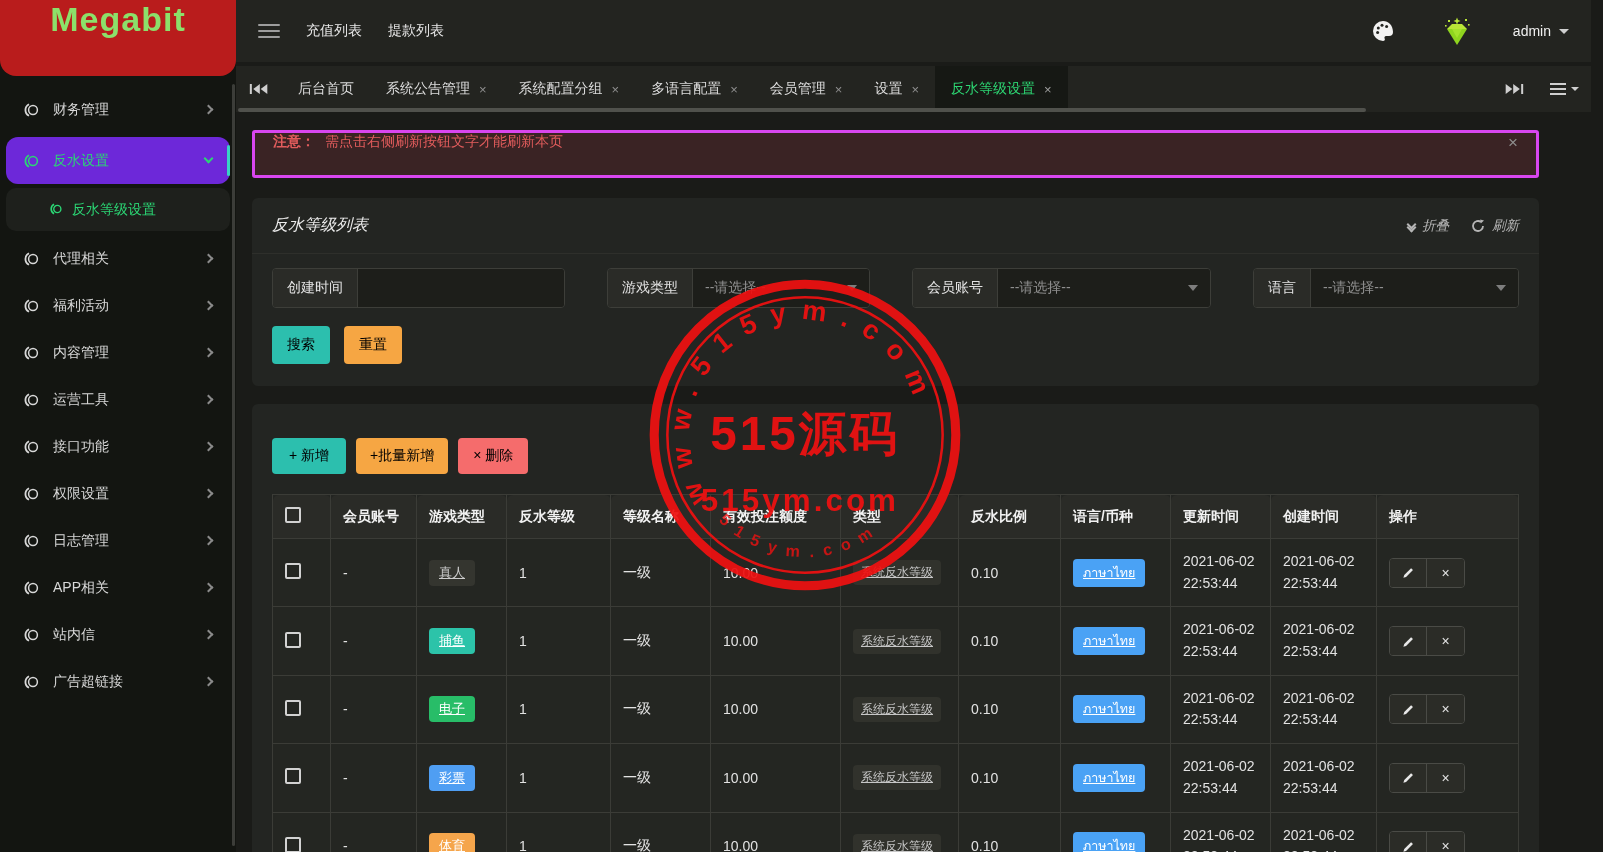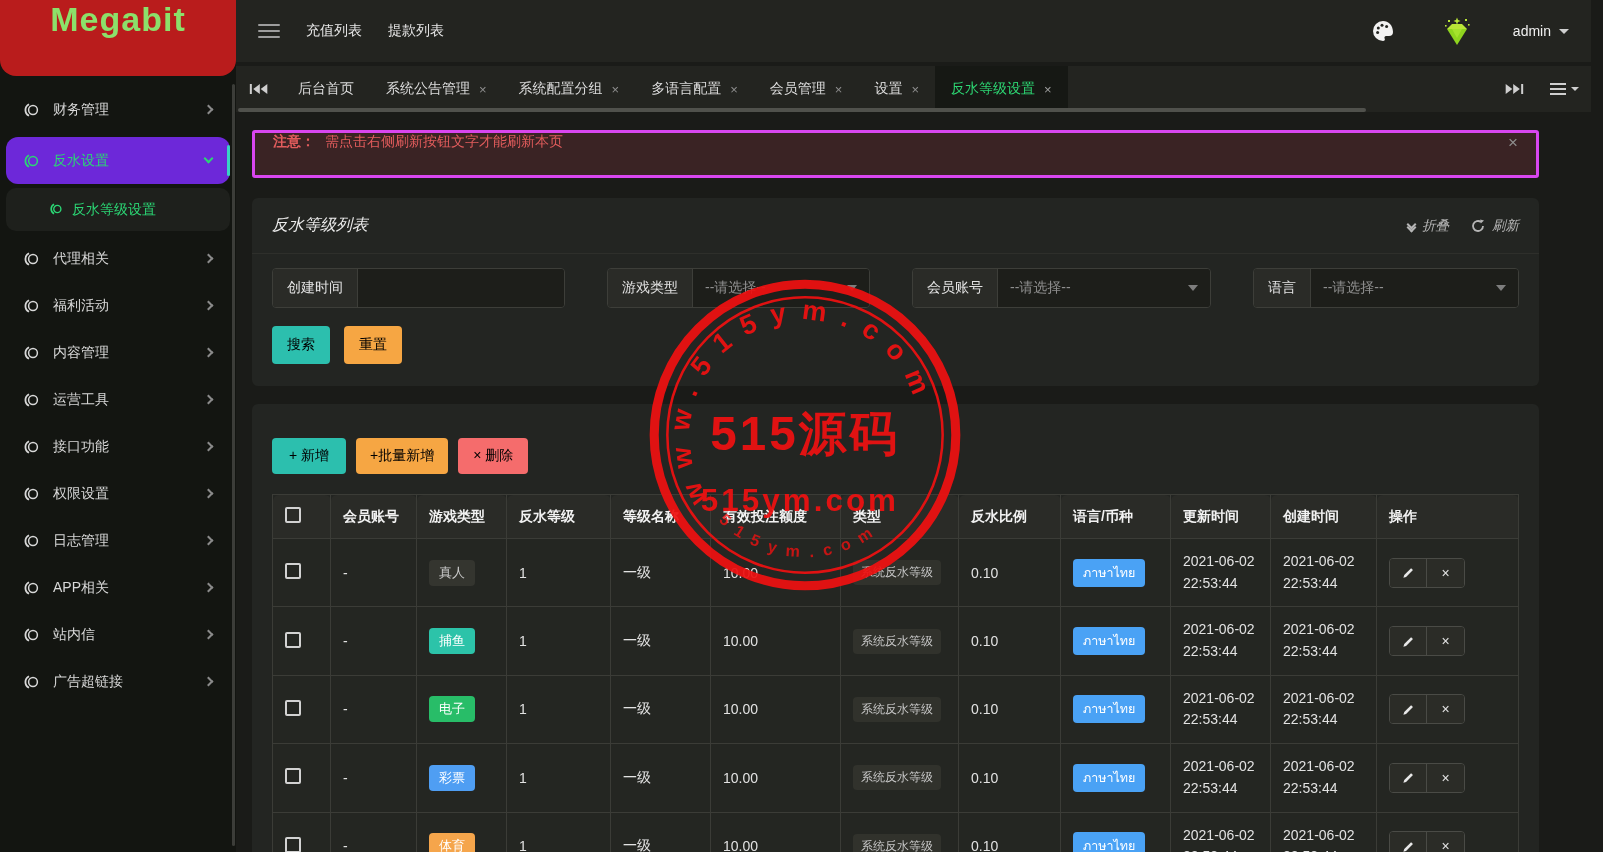--- a/index.html
+++ b/index.html
@@ -84,21 +84,21 @@
   .toolbar { display:flex; gap:10px; }
   .btn.add   { background:#2cbfae; height:36px; padding:0 17px; }
   .btn.batch { background:#f6a643; height:36px; padding:0 14px; }
   .btn.del   { background:#f56c6c; height:36px; padding:0 15px; }
 
   table.grid { margin-top:20px; width:100%; border-collapse:collapse; table-layout:fixed; }
   .grid th { background:#2a2b27; color:#f2f2f2; font-size:14px; font-weight:bold; text-align:left; padding:12px 12px; border:1px solid #3b3c37; border-radius:6px 6px 0 0; }
   .grid td { color:#e2e2e2; font-size:14px; padding:12px 12px; border:1px solid #3b3c37; height:62px; vertical-align:middle; background:#242622; }
   .grid td.time { line-height:1.55; }
   .checkbox { display:inline-block; width:16px; height:16px; border:2px solid #d2d2d2; border-radius:2px; background:transparent; cursor:pointer; }
-  .badge { display:inline-block; padding:4px 10px; border-radius:4px; font-size:13px; color:#fff; }
+  .badge { display:inline-block; padding:4px 10px; border-radius:4px; font-size:13px; color:#fff;text-decoration:underline; }
   .badge.type { background:#31322c; color:#c7c7c7; font-size:12px; padding:4px 8px; }
   .badge.lang { font-size:12.5px; }
   .ops { display:inline-flex; border:1px solid #4a4b46; border-radius:4px; overflow:hidden; }
   .ops button { width:37px; height:28px; background:#2b2c27; border:none; cursor:pointer; display:flex; align-items:center; justify-content:center; color:#e3e3e3; font-size:14px; }
   .ops button:first-child { border-right:1px solid #4a4b46; }
 
   
   .watermark { position:absolute; left:638px; top:268px; width:334px; height:334px; z-index:40; pointer-events:none; opacity:0.93; }
 </style>
 </head>

